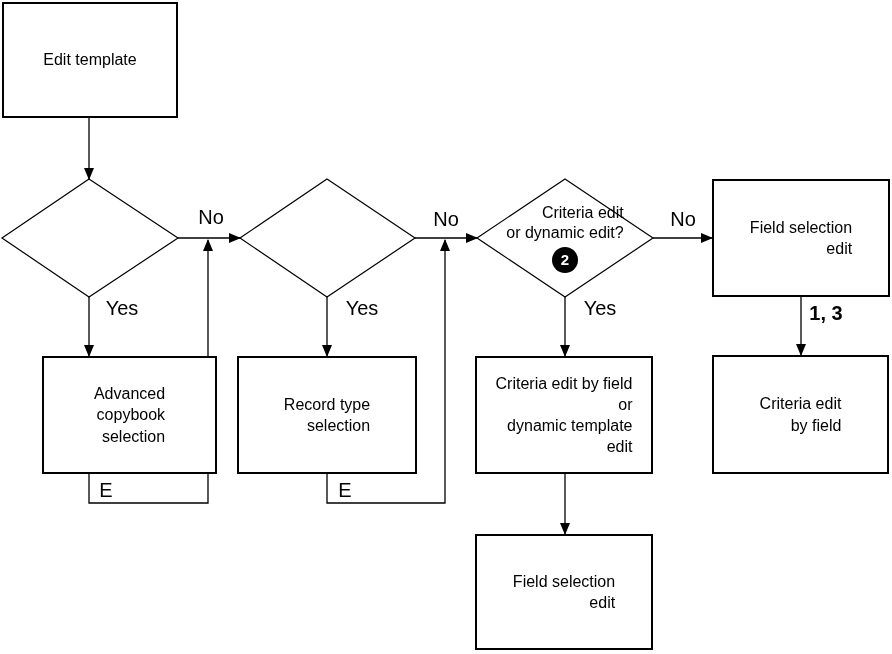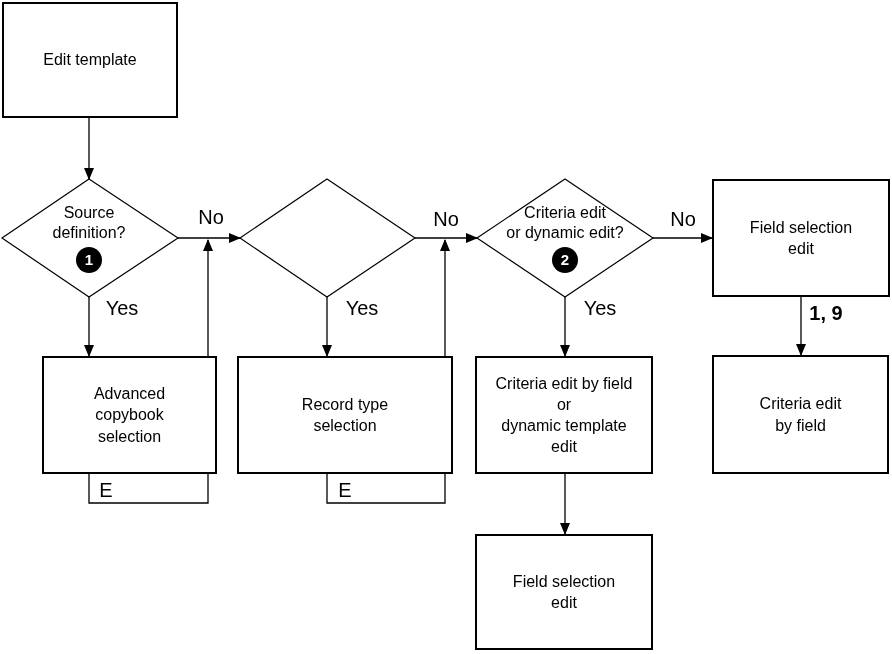--- a/index.html
+++ b/index.html
@@ -28,20 +28,21 @@
     background: #ffffff;
     display: flex;
     align-items: center;
     justify-content: center;
     text-align: center;
     font-size: 16px;
     line-height: 1.32;
   }
   .pre {
     white-space: pre-line;
+    text-align: right;
   }
   .decision-content {
     position: absolute;
     display: flex;
     flex-direction: column;
     align-items: center;
     justify-content: center;
     text-align: center;
     font-size: 16px;
     line-height: 1.25;
@@ -107,21 +108,21 @@
     <span class="pre">Field selection
 edit</span>
   </div>
 
   <div class="box" style="left:2px; top:356px; width:175px; height:118px;margin-left:40px;">
     <span class="pre">Advanced
 copybook
 selection</span>
   </div>
 
-  <div class="box" style="left:237px; top:356px; width:216px; height:118px;">
+  <div class="box" style="left:237px; top:356px; width:180px; height:118px;">
     <span class="pre">Record type
 selection</span>
   </div>
 
   <div class="box" style="left:475px; top:356px; width:178px; height:118px;">
     <span class="pre">Criteria edit by field
 or
 dynamic template
 edit</span>
   </div>
@@ -129,36 +130,31 @@
   <div class="box" style="left:712px; top:355px; width:177px; height:119px;">
     <span class="pre">Criteria edit
 by field</span>
   </div>
 
   <div class="box" style="left:475px; top:534px; width:178px; height:116px;">
     <span class="pre">Field selection
 edit</span>
   </div>
 
-  <div class="decision-content" style="left:9px; top:182px; width:160px; height:112px;">
-    <span class="pre">Source
-definition?</span>
-    <span class="badge">1</span>
-  </div>
 
 
   <div class="decision-content" style="left:485px; top:182px; width:160px; height:112px;">
     <span class="pre">Criteria edit
 or dynamic edit?</span>
     <span class="badge">2</span>
   </div>
 
   <span class="edge-label" style="left:211px; top:217px;">No</span>
   <span class="edge-label" style="left:446px; top:219px;">No</span>
   <span class="edge-label" style="left:683px; top:219px;">No</span>
   <span class="edge-label" style="left:122px; top:308px;">Yes</span>
   <span class="edge-label" style="left:362px; top:308px;">Yes</span>
   <span class="edge-label" style="left:600px; top:308px;">Yes</span>
   <span class="edge-label" style="left:106px; top:490px;">E</span>
   <span class="edge-label" style="left:345px; top:490px;">E</span>
-  <span class="edge-label bold" style="left:826px; top:313px;">1, 9</span>
+  <span class="edge-label bold" style="left:826px; top:313px;">1, 3</span>
 
 </div>
 
 </body></html>

